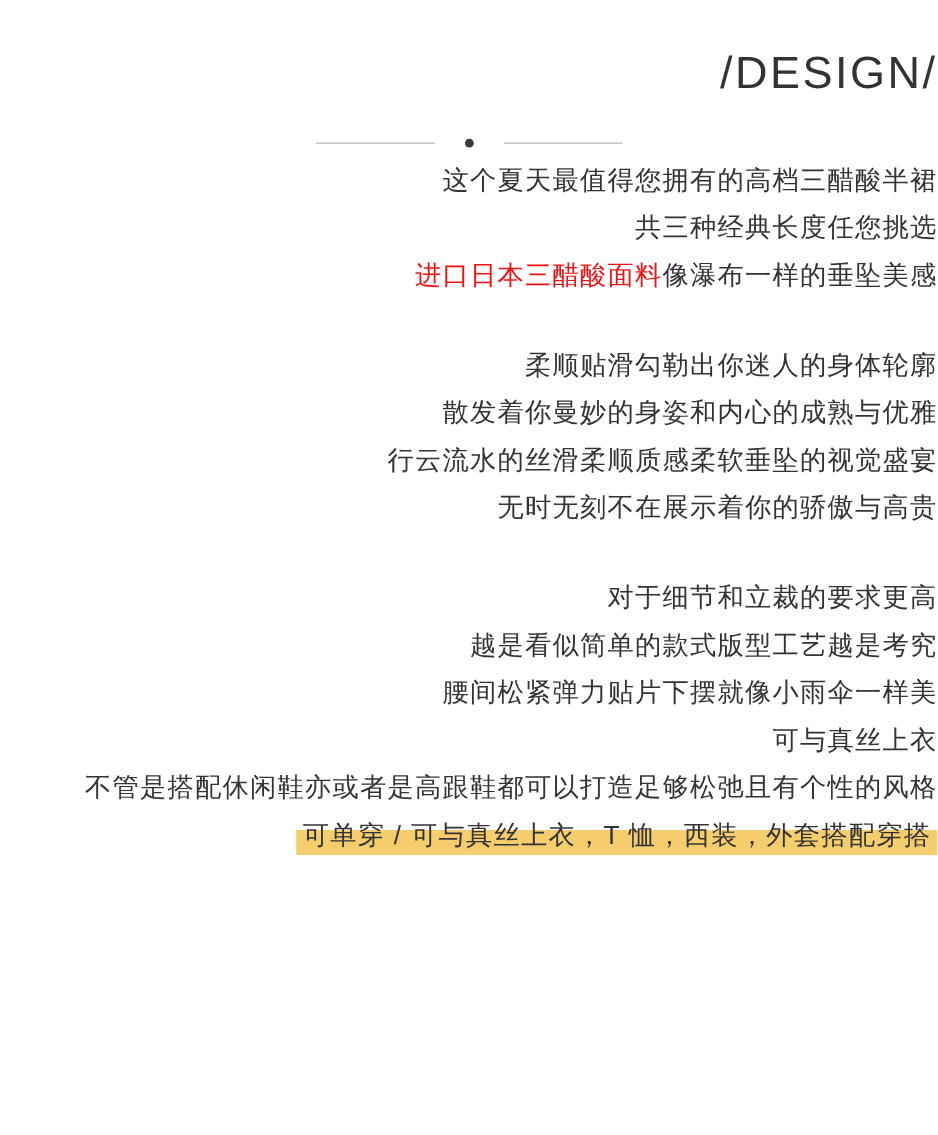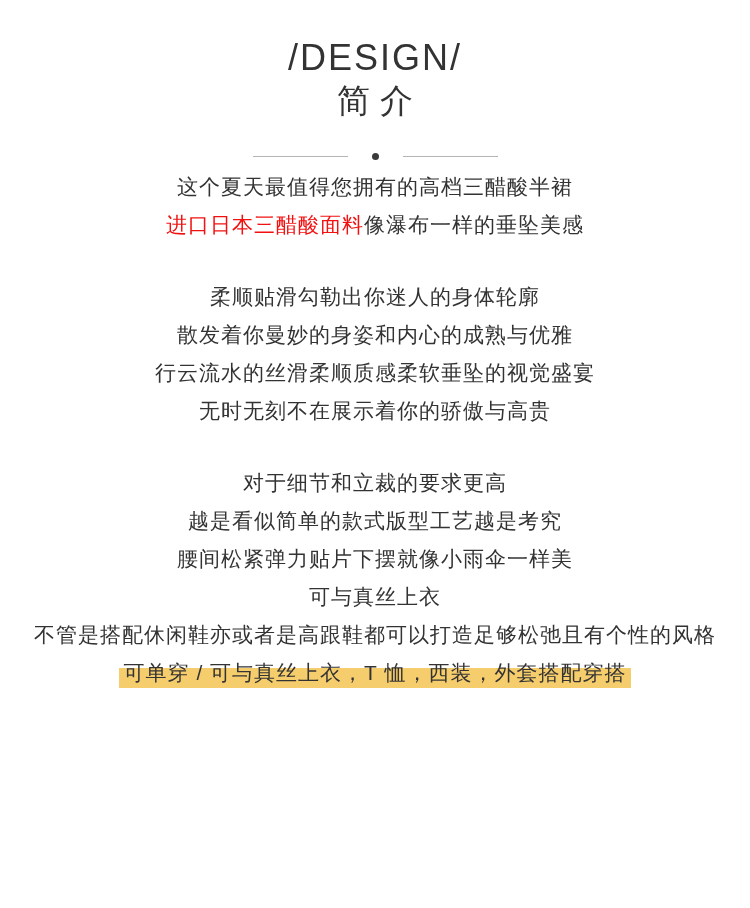--- a/index.html
+++ b/index.html
@@ -15,21 +15,21 @@
     width: 750px;
     height: 908px;
     background: #ffffff;
     font-family: "Liberation Sans", "DejaVu Sans", sans-serif;
     color: var(--text);
     overflow: hidden;
   }
   .page {
     width: 750px;
     height: 646px;
-    text-align: center;
+    text-align: right;
     padding-top: 36px;
   }
   .title {
     font-size: 36px;
     font-weight: 400;
     letter-spacing: 2px;
     margin: 0;
     line-height: 44px;
     color: var(--text);
   }
@@ -79,31 +79,31 @@
   .hl {
     background: linear-gradient(180deg, rgba(0,0,0,0) 7px, var(--highlight) 7px);
     padding: 0 5px 4px 5px;
   }
 </style>
 </head>
 <body>
 
 <div class="page">
   <h1 class="title">/DESIGN/</h1>
-  <h2 class="subtitle">简介</h2>
 
   <div class="divider">
     <span class="d-line"></span>
     <span class="d-dot"></span>
     <span class="d-line"></span>
   </div>
 
   <div class="paragraphs">
       <div class="para">
         <div class="line"><span class="seg">这个夏天最值得您拥有的高档三醋酸半裙</span></div>
+        <div class="line"><span class="seg">共三种经典长度任您挑选</span></div>
         <div class="line"><span class="em-red">进口日本三醋酸面料</span><span class="seg">像瀑布一样的垂坠美感</span></div>
       </div>
       <div class="para">
         <div class="line"><span class="seg">柔顺贴滑勾勒出你迷人的身体轮廓</span></div>
         <div class="line"><span class="seg">散发着你曼妙的身姿和内心的成熟与优雅</span></div>
         <div class="line"><span class="seg">行云流水的丝滑柔顺质感柔软垂坠的视觉盛宴</span></div>
         <div class="line"><span class="seg">无时无刻不在展示着你的骄傲与高贵</span></div>
       </div>
       <div class="para">
         <div class="line"><span class="seg">对于细节和立裁的要求更高</span></div>

